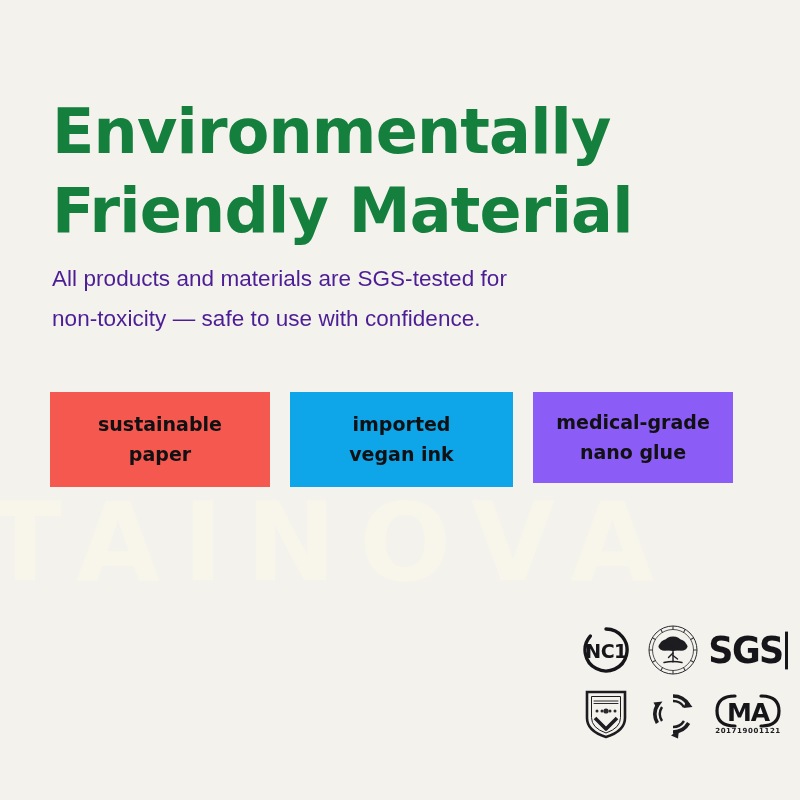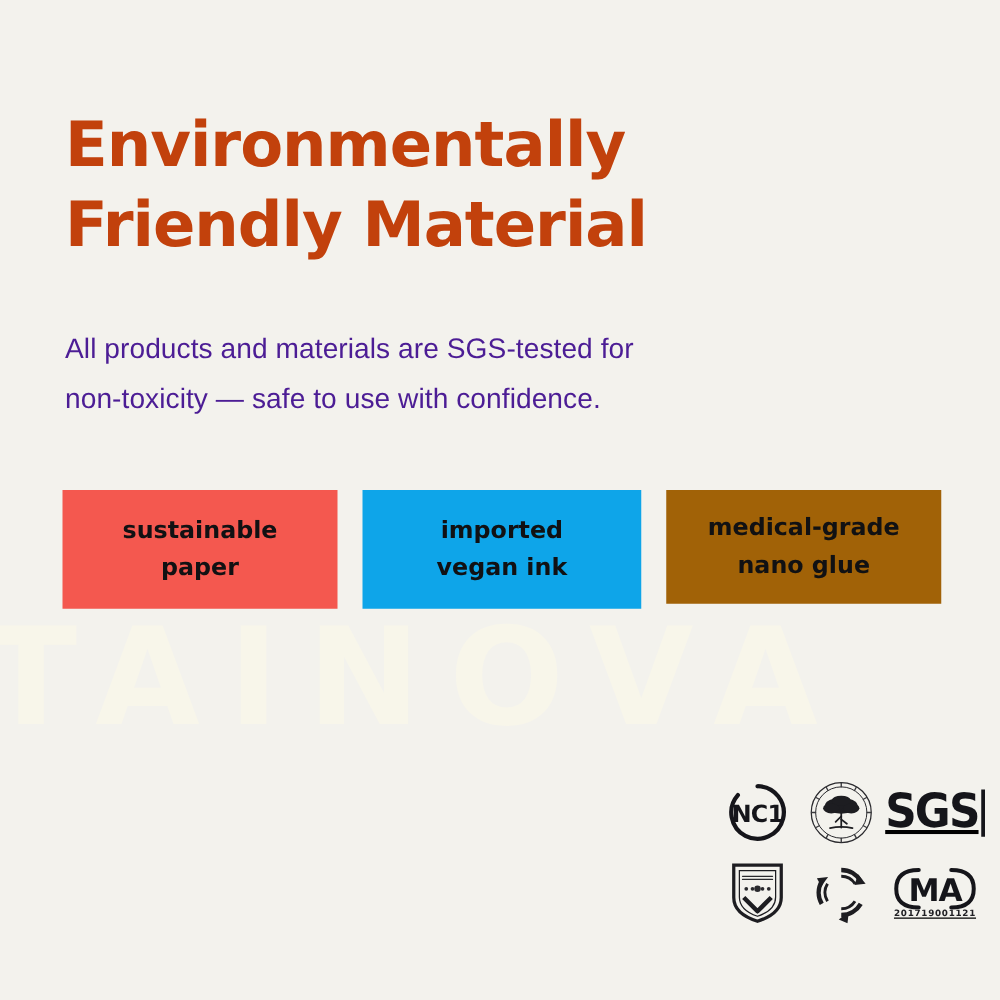--- a/index.html
+++ b/index.html
@@ -47,24 +47,24 @@
   }
 
   
   .headline {
     position: absolute;
     left: 52px;
     top: 50px;
     width: 680px;
     font-family: "DejaVu Sans", sans-serif;
     font-weight: 700;
-    font-size: 50px;
+    font-size: 62px;
     line-height: 1.28;
     letter-spacing: -0.8px;
-    color: #c2410c;
+    color: #15803d;
   }
   .headline .hl-line {
     display: block;
   }
 
   
   .subtitle {
     position: absolute;
     left: 52px;
     top: 236px;
@@ -105,36 +105,35 @@
     color: #111113;
     box-sizing: border-box;
     padding: 6px 16px;
   }
   .card .card-line {
     display: block;
     white-space: nowrap;
   }
   .card-0 { width: 220px; height: 95px; background: #f4584f; }
   .card-1 { width: 223px; height: 95px; background: #0ea5e9; }
-  .card-2 { width: 220px; height: 91px; background: #a16207; }
+  .card-2 { width: 200px; height: 91px; background: #8b5cf6; }
 
   
   .badges {
     position: absolute;
     left: 575px;
     top: 620px;
     width: 212px;
     display: grid;
     grid-template-columns: 62px 62px 78px;
     grid-template-rows: 60px 60px;
     column-gap: 5px;
     row-gap: 4px;
     align-items: center;
     justify-items: center;
-    text-decoration: underline;
   }
   .badge {
     width: 100%;
     height: 100%;
     display: flex;
     align-items: center;
     justify-content: center;
     position: relative;
   }
   .badge svg { display: block; }

